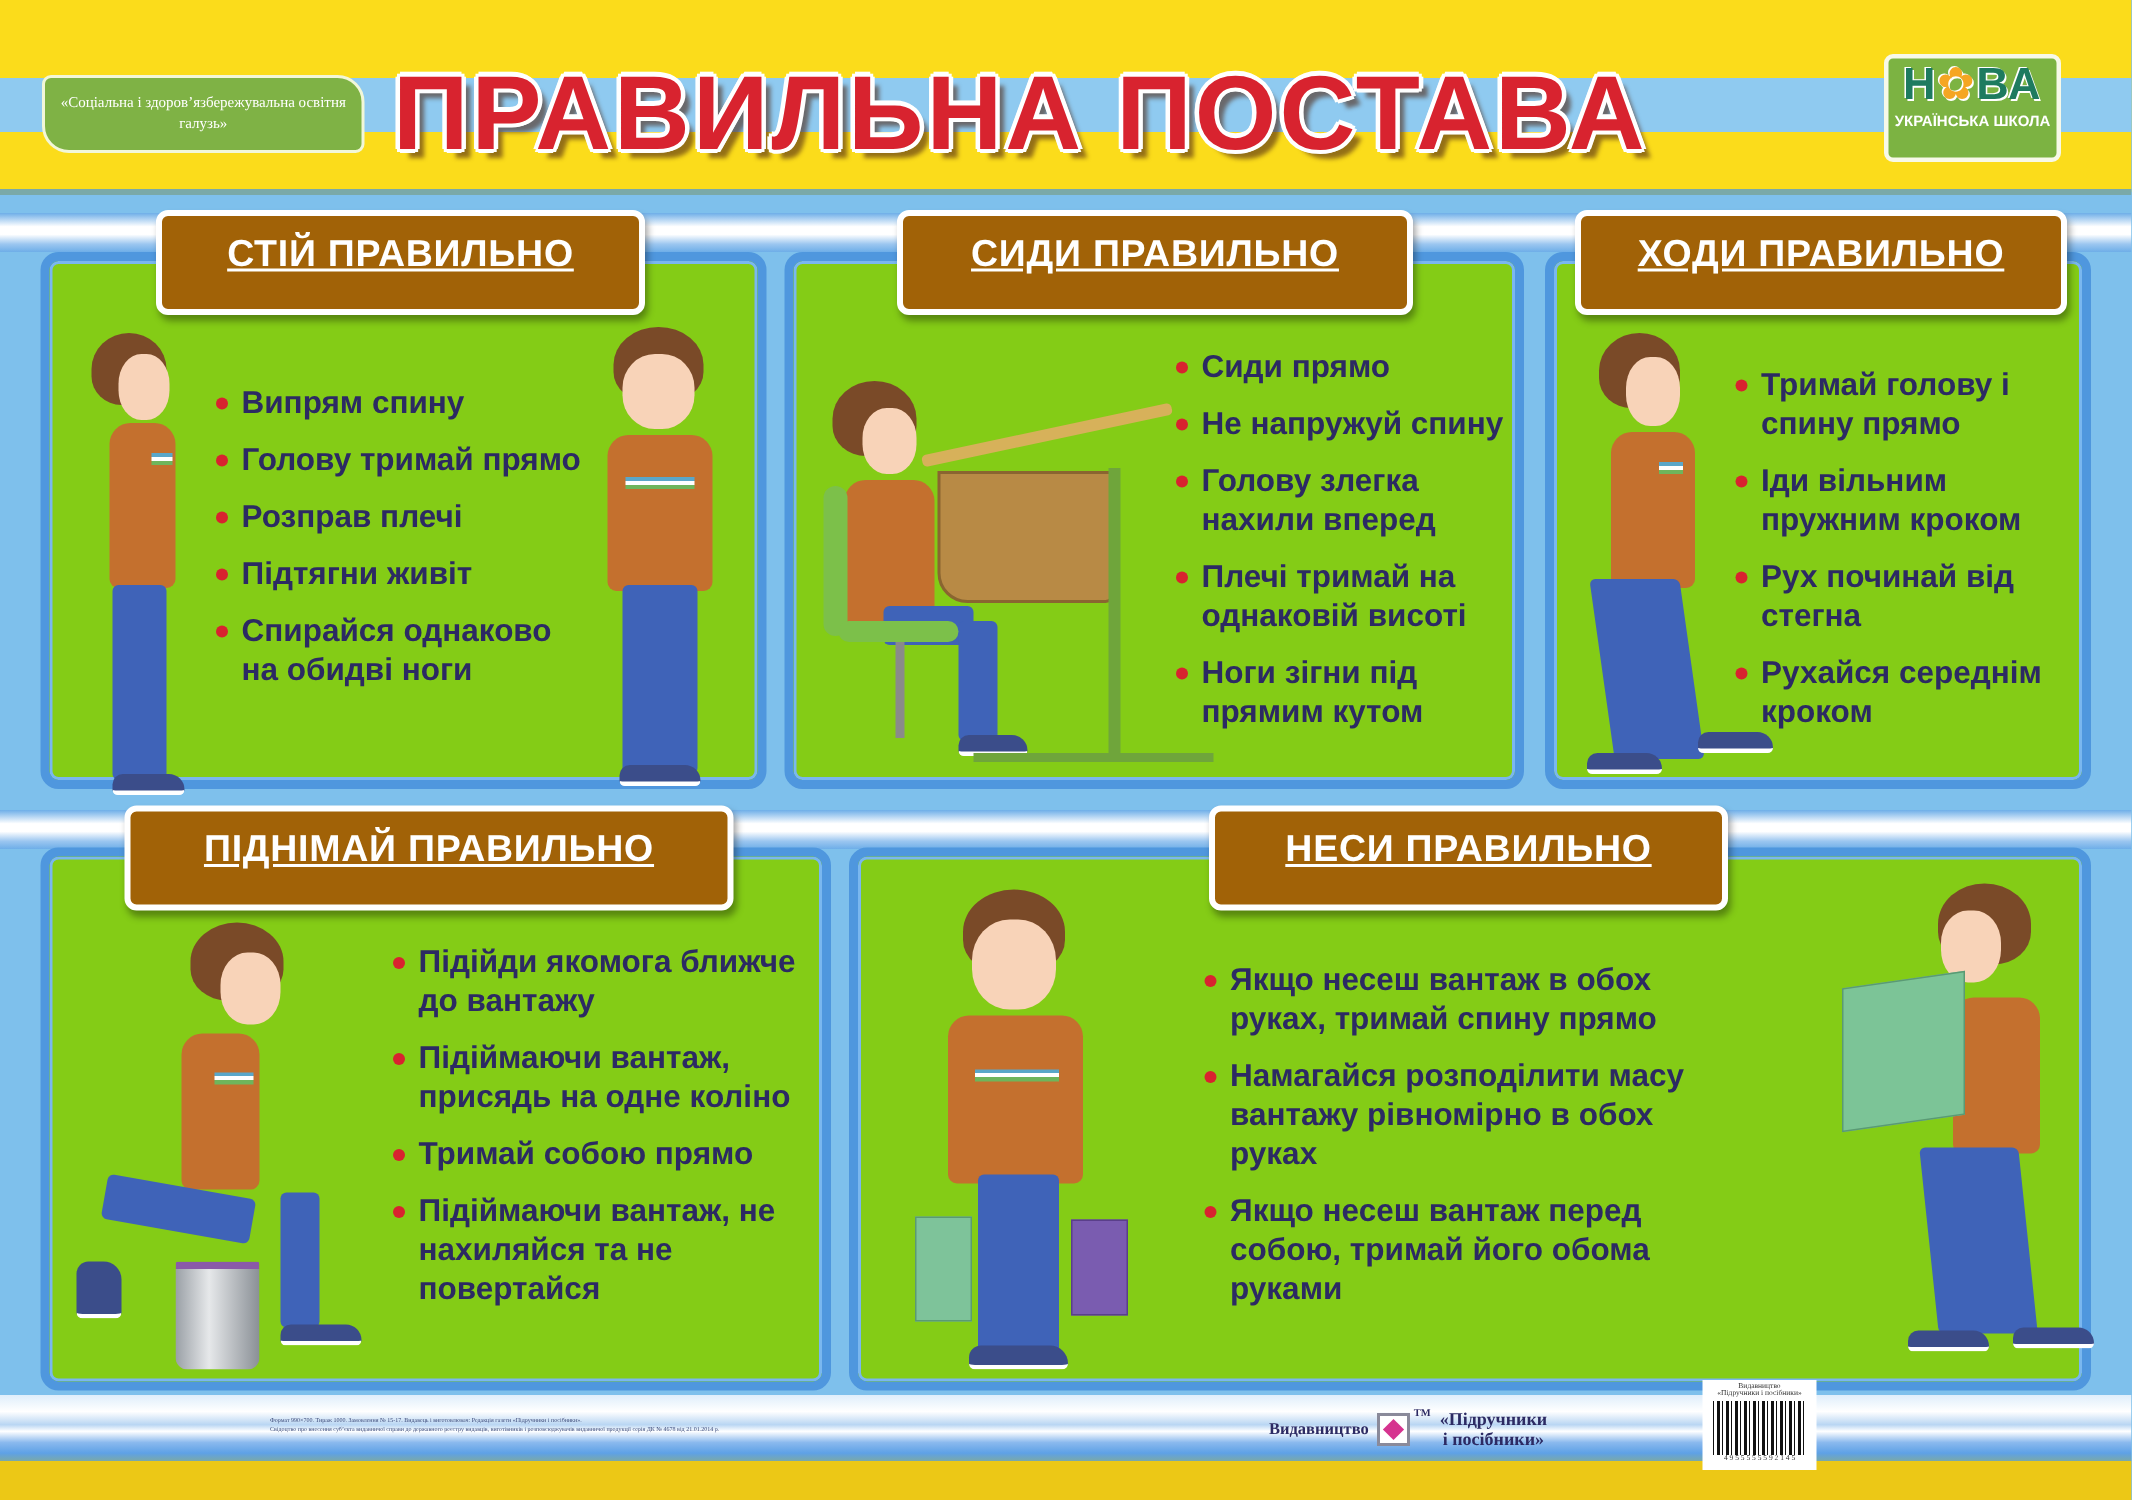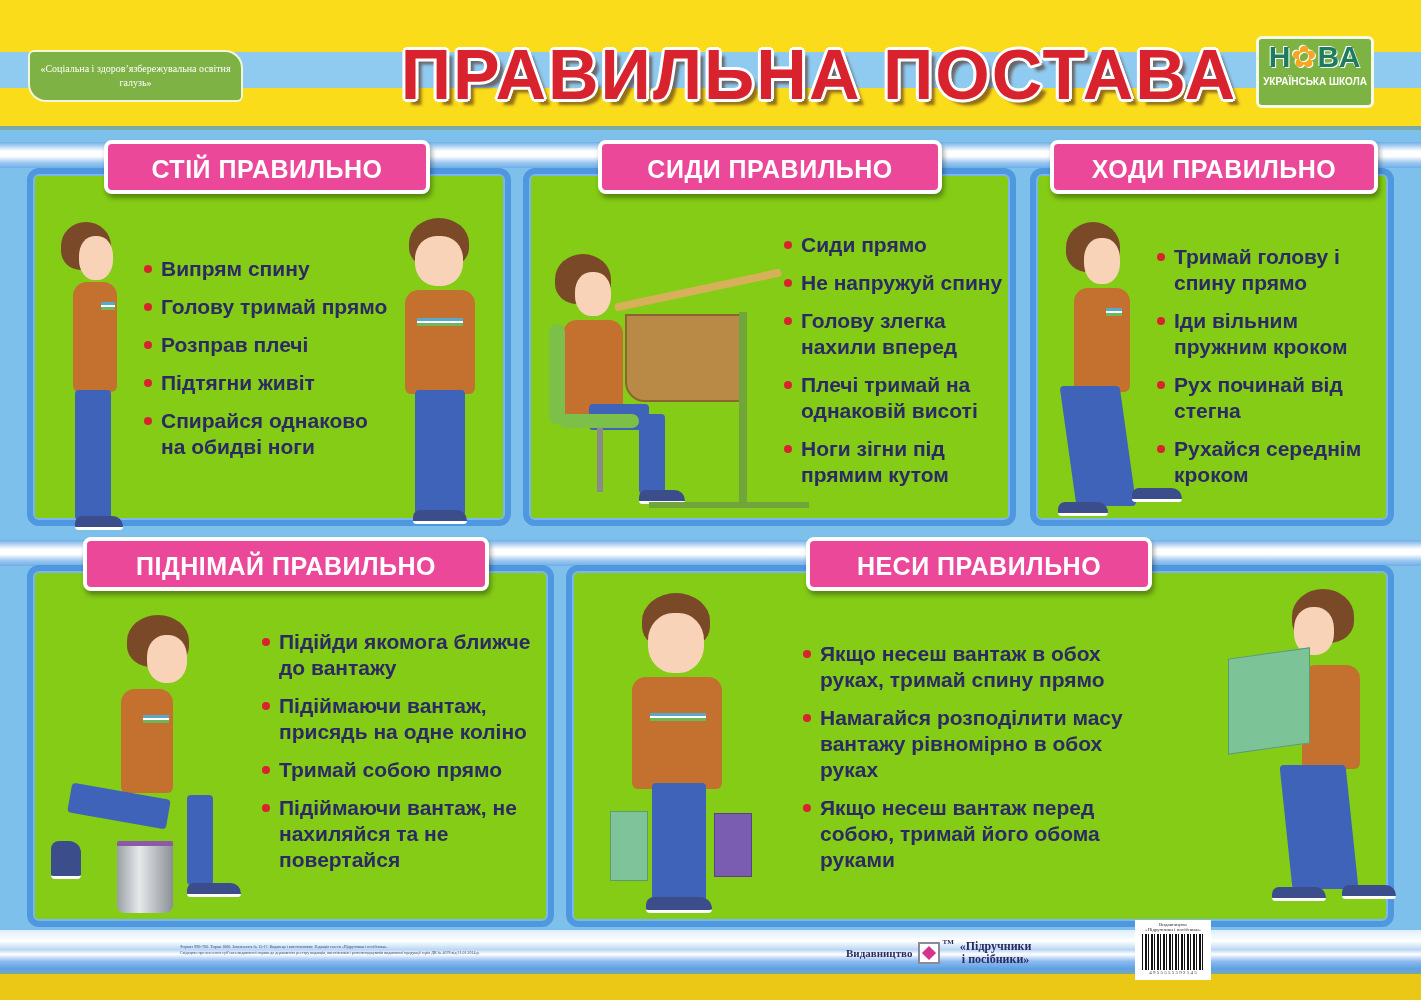--- a/index.html
+++ b/index.html
@@ -36,21 +36,21 @@
 
   
   .ribbon {
     position: absolute; left: 28px; top: 50px; width: 215px; height: 52px;
     background: #7fb245; border: 2px solid #f2f7d8; border-radius: 6px 18px 6px 18px;
     color: #ffffff; font-size: 10px; text-align: center; line-height: 14px;
     padding-top: 10px; font-family: "Liberation Serif", serif;
   }
   .main-title {
     position: absolute; left: 262px; top: 30px; width: 975px; height: 90px;
-    text-align: right; font-weight: bold; font-size: 70px; letter-spacing: 2px;
+    text-align: left; font-weight: bold; font-size: 70px; letter-spacing: 2px;
     color: #d8232f;
     text-shadow: 2px 2px 0 #fff, -2px -2px 0 #fff, 2px -2px 0 #fff, -2px 2px 0 #fff,
                  3px 0 0 #fff, -3px 0 0 #fff, 0 3px 0 #fff, 0 -3px 0 #fff,
                  6px 6px 3px rgba(80,40,20,.6);
     line-height: 90px;
   }
   .logo {
     position: absolute; left: 1256px; top: 36px; width: 118px; height: 72px;
     background: #7cb342; border: 3px solid #f7f9e8; border-radius: 6px;
     text-align: center; color: #ffffff;
@@ -61,25 +61,26 @@
   }
   .logo .big .flower { color: #f5a623; }
   .logo .small { display: block; font-size: 10px; font-weight: bold; letter-spacing: 0; line-height: 14px; }
 
   
   .panel {
     position: absolute; background: #84cc16; border: 6px solid #4f97de;
     border-radius: 12px; box-shadow: inset 0 0 0 2px #7ab7ef;
   }
   .ptitle {
-    position: absolute; height: 54px;
-    background: #ec4899; border: 4px solid #ffffff; border-radius: 8px;
+    position: absolute; height: 70px;
+    background: #a16207; border: 4px solid #ffffff; border-radius: 8px;
     box-shadow: 2px 4px 5px rgba(0,0,0,0.35);
     color: #ffffff; font-weight: bold; font-size: 25px; text-align: center; line-height: 50px;
     letter-spacing: 0.5px;
+    text-decoration: underline;
   }
   ul.tips { position: absolute; list-style: none; }
   ul.tips li {
     position: relative; padding-left: 20px; color: #2c2a63; font-weight: bold;
     font-size: 21px; line-height: 26px; margin-bottom: 12px;
   }
   ul.tips li::before {
     content: ""; position: absolute; left: 3px; top: 9px; width: 8px; height: 8px;
     border-radius: 50%; background: #d8232f;
   }

